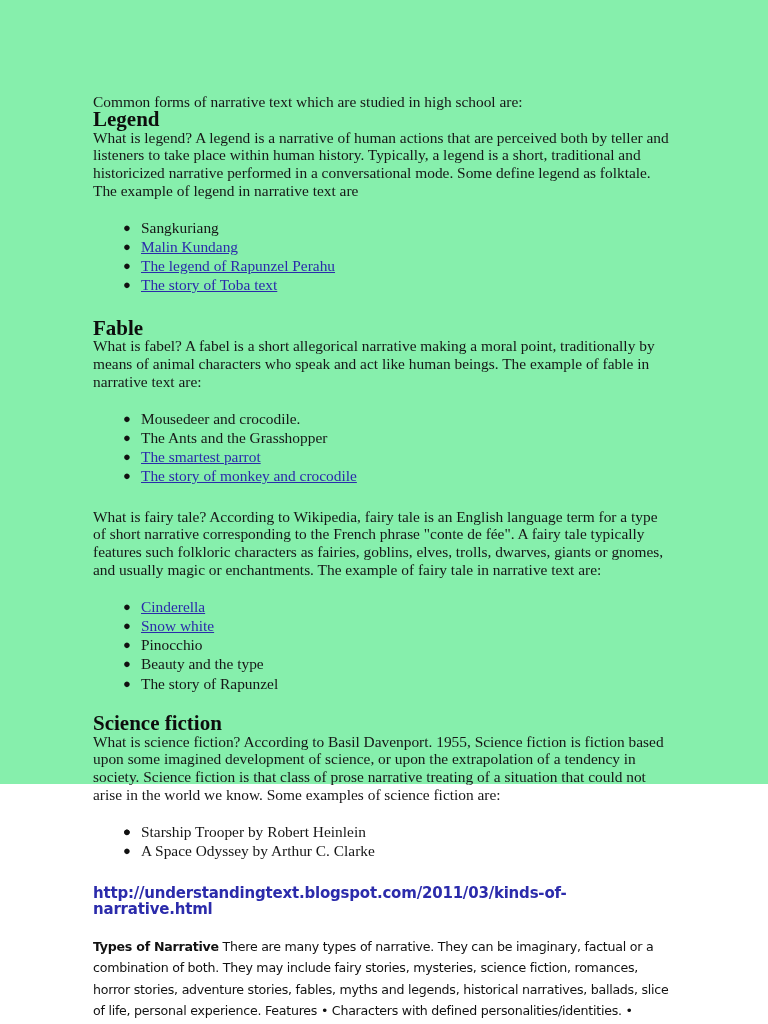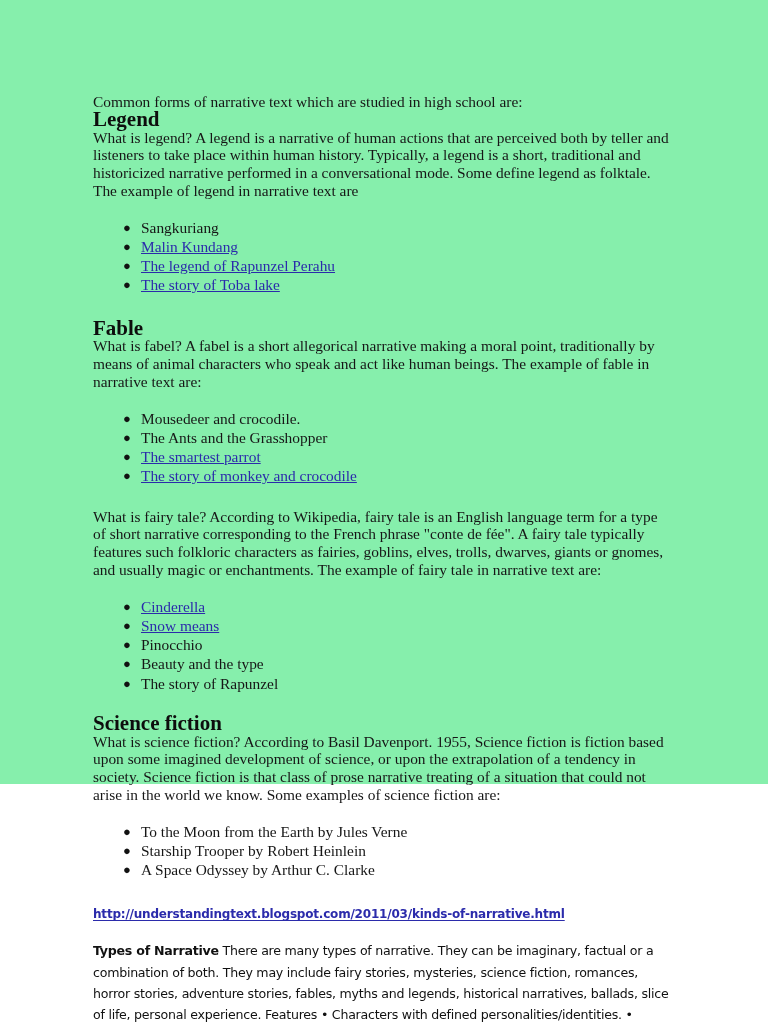--- a/index.html
+++ b/index.html
@@ -79,26 +79,25 @@
     cursor: pointer;
     text-align: center;
   }
   .gap-md { height: 18px; }
   .gap-lg { height: 22px; }
   .gap-xl { height: 25px; }
 
   
   .url-line {
     font-family: "DejaVu Sans", "Liberation Sans", sans-serif;
-    font-size: 12px;
+    font-size: 15px;
     font-weight: bold;
     line-height: 16px;
     letter-spacing: -0.2px;
     color: #2b2bab;
-    text-decoration: underline;
     text-underline-offset: 2px;
     display: inline-block;
     cursor: pointer;
   }
 
   .sans-para {
     font-family: "DejaVu Sans", "Liberation Sans", sans-serif;
     font-size: 12.6px;
     line-height: 21.3px;
     letter-spacing: -0.25px;
@@ -128,21 +127,21 @@
         <li>
           <span class="bullet-glyph">●</span>
           <span class="link">Malin Kundang</span>
         </li>
         <li>
           <span class="bullet-glyph">●</span>
           <span class="link">The legend of Rapunzel Perahu</span>
         </li>
         <li>
           <span class="bullet-glyph">●</span>
-          <span class="link">The story of Toba lake</span>
+          <span class="link">The story of Toba text</span>
         </li>
       </ul>
     </div>
 
     <div class="gap-xl"></div>
 
     <div>
       <div class="heading">Fable</div>
       <p class="para">What is fabel? A fabel is a short allegorical narrative making a moral point, traditionally by means of animal characters who speak and act like human beings. The example of fable in narrative text are:</p>
       <div class="gap-md"></div>
@@ -171,21 +170,21 @@
     <div>
       <p class="para">What is fairy tale? According to Wikipedia, fairy tale is an English language term for a type of short narrative corresponding to the French phrase "conte de fée". A fairy tale typically features such folkloric characters as fairies, goblins, elves, trolls, dwarves, giants or gnomes, and usually magic or enchantments. The example of fairy tale in narrative text are:</p>
       <div class="gap-md"></div>
       <ul class="bullets">
         <li>
           <span class="bullet-glyph">●</span>
           <span class="link">Cinderella</span>
         </li>
         <li>
           <span class="bullet-glyph">●</span>
-          <span class="link">Snow means</span>
+          <span class="link">Snow white</span>
         </li>
         <li>
           <span class="bullet-glyph">●</span>
           <span>Pinocchio</span>
         </li>
         <li>
           <span class="bullet-glyph">●</span>
           <span>Beauty and the type</span>
         </li>
         <li>
@@ -197,21 +196,20 @@
 
     <div class="gap-lg"></div>
 
     <div>
       <div class="heading">Science fiction</div>
       <p class="para">What is science fiction? According to Basil Davenport. 1955, Science fiction is fiction based upon some imagined development of science, or upon the extrapolation of a tendency in society. Science fiction is that class of prose narrative treating of a situation that could not arise in the world we know. Some examples of science fiction are:</p>
       <div class="gap-md"></div>
       <ul class="bullets">
         <li>
           <span class="bullet-glyph">●</span>
-          <span>To the Moon from the Earth by Jules Verne</span>
         </li>
         <li>
           <span class="bullet-glyph">●</span>
           <span>Starship Trooper by Robert Heinlein</span>
         </li>
         <li>
           <span class="bullet-glyph">●</span>
           <span>A Space Odyssey by Arthur C. Clarke</span>
         </li>
       </ul>

